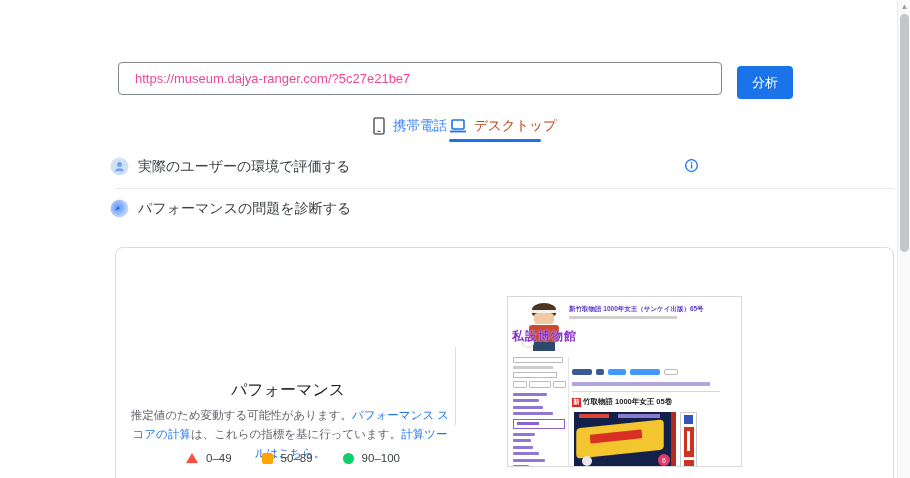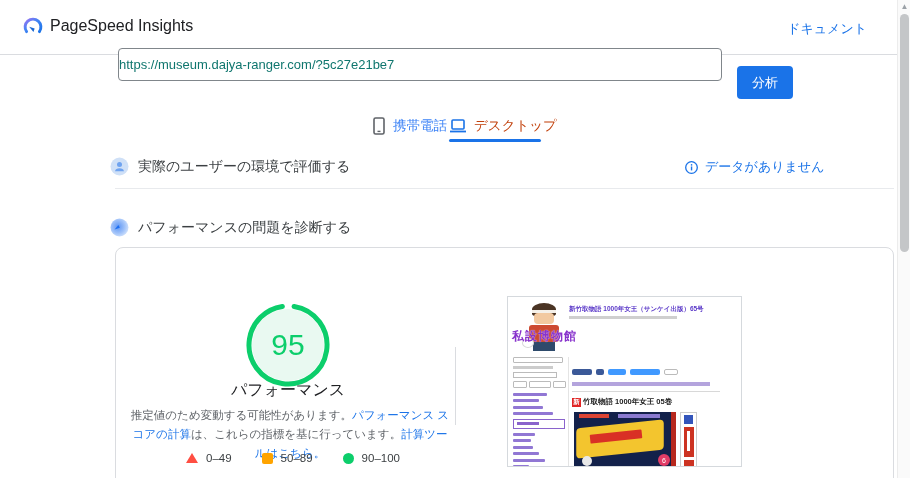--- a/index.html
+++ b/index.html
@@ -13,22 +13,22 @@
   .logo { position:absolute; left:22px; top:16px; width:22px; height:22px; }
   .app-title { position:absolute; left:50px; top:17px; font-size:16px; color:#202124; }
   .doc-link { position:absolute; right:30px; top:20px; font-size:13px; color:#1a73e8; cursor:pointer; text-decoration:none; }
 
   
   .scrollbar { position:absolute; right:0; top:0; width:13px; height:478px; background:#fafafa; border-left:1px solid #ececec; }
   .scroll-arrow { position:absolute; left:2px; top:2px; width:9px; height:10px; color:#9aa0a6; font-size:8px; line-height:10px; text-align:center; }
   .scroll-thumb { position:absolute; left:2px; top:14px; width:9px; height:238px; background:#c4c6c8; border-radius:5px; }
 
   
-  .url-input { position:absolute; left:118px; top:48px; width:604px; height:33px; border:1px solid #80868b;
-               border-radius:4px; padding:0 0; font-size:13px; color:#0f766e; outline:none;
+  .url-input { position:absolute; left:118px; top:62px; width:604px; height:33px; border:1px solid #80868b;
+               border-radius:4px; padding:0 16px; font-size:13px; color:#ec4899; outline:none;
                font-family:"Liberation Sans","DejaVu Sans",sans-serif; }
   .analyze-btn { position:absolute; left:737px; top:66px; width:56px; height:33px; background:#1a73e8; color:#fff;
                  border:none; border-radius:4px; font-size:13px; cursor:pointer; }
 
   
   .tab { position:absolute; top:115px; height:22px; display:flex; align-items:center; gap:7px; cursor:pointer; font-size:13.5px; }
   .tab-mobile { left:372px; color:#3b82f6; }
   .tab-desktop { left:449px; color:#c2410c; }
   .tab-underline { position:absolute; left:449px; top:139px; width:92px; height:3px; background:#1a73e8; border-radius:2px; }
 
@@ -107,35 +107,20 @@
   .t-btnrow i { display:block; height:7px; border:1px solid #bbb; border-radius:1px; }
   .t-link { height:3px; background:#9177d4; margin-bottom:3.5px; border-radius:1px; }
   .t-box { width:52px; height:10px; border:1px solid #8a63cc; margin:2px 0 4px; padding:2px 3px; }
   .t-box i { display:block; width:22px; height:3px; background:#8a63cc; }
 </style>
 </head>
 <body>
 
 <div id="app">
 
-  <div class="header">
-    <svg class="logo" viewBox="0 0 24 24">
-      <defs>
-        <linearGradient id="lg" x1="0" y1="0" x2="1" y2="1">
-          <stop offset="0" stop-color="#9b72f2"></stop>
-            <stop offset="0.45" stop-color="#4285f4"></stop>
-            <stop offset="1" stop-color="#1a73e8"></stop>
-        </linearGradient>
-      </defs>
-      <path d="M5 17 A8.6 8.6 0 1 1 19 17" fill="none" stroke="url(#lg)" stroke-width="3.2" stroke-linecap="round"></path>
-      <path d="M12.5 17.5 L7.8 11.8 L13.8 13.6 Z" fill="#1967d2"></path>
-    </svg>
-    <div class="app-title">PageSpeed Insights</div>
-    <a class="doc-link">ドキュメント</a>
-  </div>
 
   <input class="url-input" type="text" value="https://museum.dajya-ranger.com/?5c27e21be7" style="">
   <button class="analyze-btn">分析</button>
 
   <div class="tab tab-mobile">
     <svg width="14" height="18" viewBox="0 0 14 18">
       <rect x="2" y="1" width="10" height="16" rx="1.6" fill="none" stroke="#5f6368" stroke-width="1.6"></rect>
       <line x1="5.5" y1="14.4" x2="8.5" y2="14.4" stroke="#5f6368" stroke-width="1.4"></line>
     </svg>
     <span>携帯電話</span>
@@ -156,48 +141,40 @@
       <path d="M5 14.2 a4.6 3.6 0 0 1 9 0 z" fill="#6fa3f0"></path>
     </svg>
     <span class="section-title">実際のユーザーの環境で評価する</span>
   </div>
   <div class="no-data-link">
     <svg width="15" height="15" viewBox="0 0 16 16">
       <circle cx="8" cy="8" r="6.2" fill="none" stroke="#1a73e8" stroke-width="1.4"></circle>
       <rect x="7.3" y="6.9" width="1.5" height="4.2" fill="#1a73e8"></rect>
       <rect x="7.3" y="4.4" width="1.5" height="1.6" fill="#1a73e8"></rect>
     </svg>
-    <span>データがありません</span>
   </div>
   <div class="hdivider"></div>
 
-  <div class="section-row" style="top:218px;align-items:center;">
+  <div class="section-row" style="top:199px;align-items:center;">
     <svg width="19" height="19" viewBox="0 0 19 19">
       <defs>
         <radialGradient id="rg" cx="0.42" cy="0.45" r="0.65">
           <stop offset="0" stop-color="#5f97f5"></stop>
             <stop offset="0.55" stop-color="#9dc0f9"></stop>
             <stop offset="1" stop-color="#d9e7fc"></stop>
         </radialGradient>
       </defs>
       <circle cx="9.5" cy="9.5" r="9" fill="url(#rg)"></circle>
       <path d="M9.8 9.8 L4.6 11.6 L8.4 6.9 Z" fill="#1b6ef3"></path>
     </svg>
     <span class="section-title">パフォーマンスの問題を診断する</span>
   </div>
 
   <div class="card"></div>
 
-  <div class="gauge-wrap">
-    <svg width="88" height="88" viewBox="0 0 88 88">
-      <circle cx="44" cy="44" r="36" fill="#e9f9f1"></circle>
-      <circle cx="44" cy="44" r="39" fill="none" stroke="#0cce6b" stroke-width="5" stroke-linecap="round" stroke-dasharray="232.8 12.3" transform="rotate(-81 44 44)"></circle>
-    </svg>
-    <div class="gauge-score">95</div>
-  </div>
   <div class="perf-label">パフォーマンス</div>
 
   <div class="disclaimer"><span>推定値のため変動する可能性があります。</span><a>パフォーマンス スコアの計算</a><span>は、これらの指標を基に行っています。</span><a>計算ツールはこちら。</a></div>
 
   <div class="legend">
     <div class="legend-item">
       <span class="shape-triangle"></span>
       <span>0–49</span>
     </div>
     <div class="legend-item">

